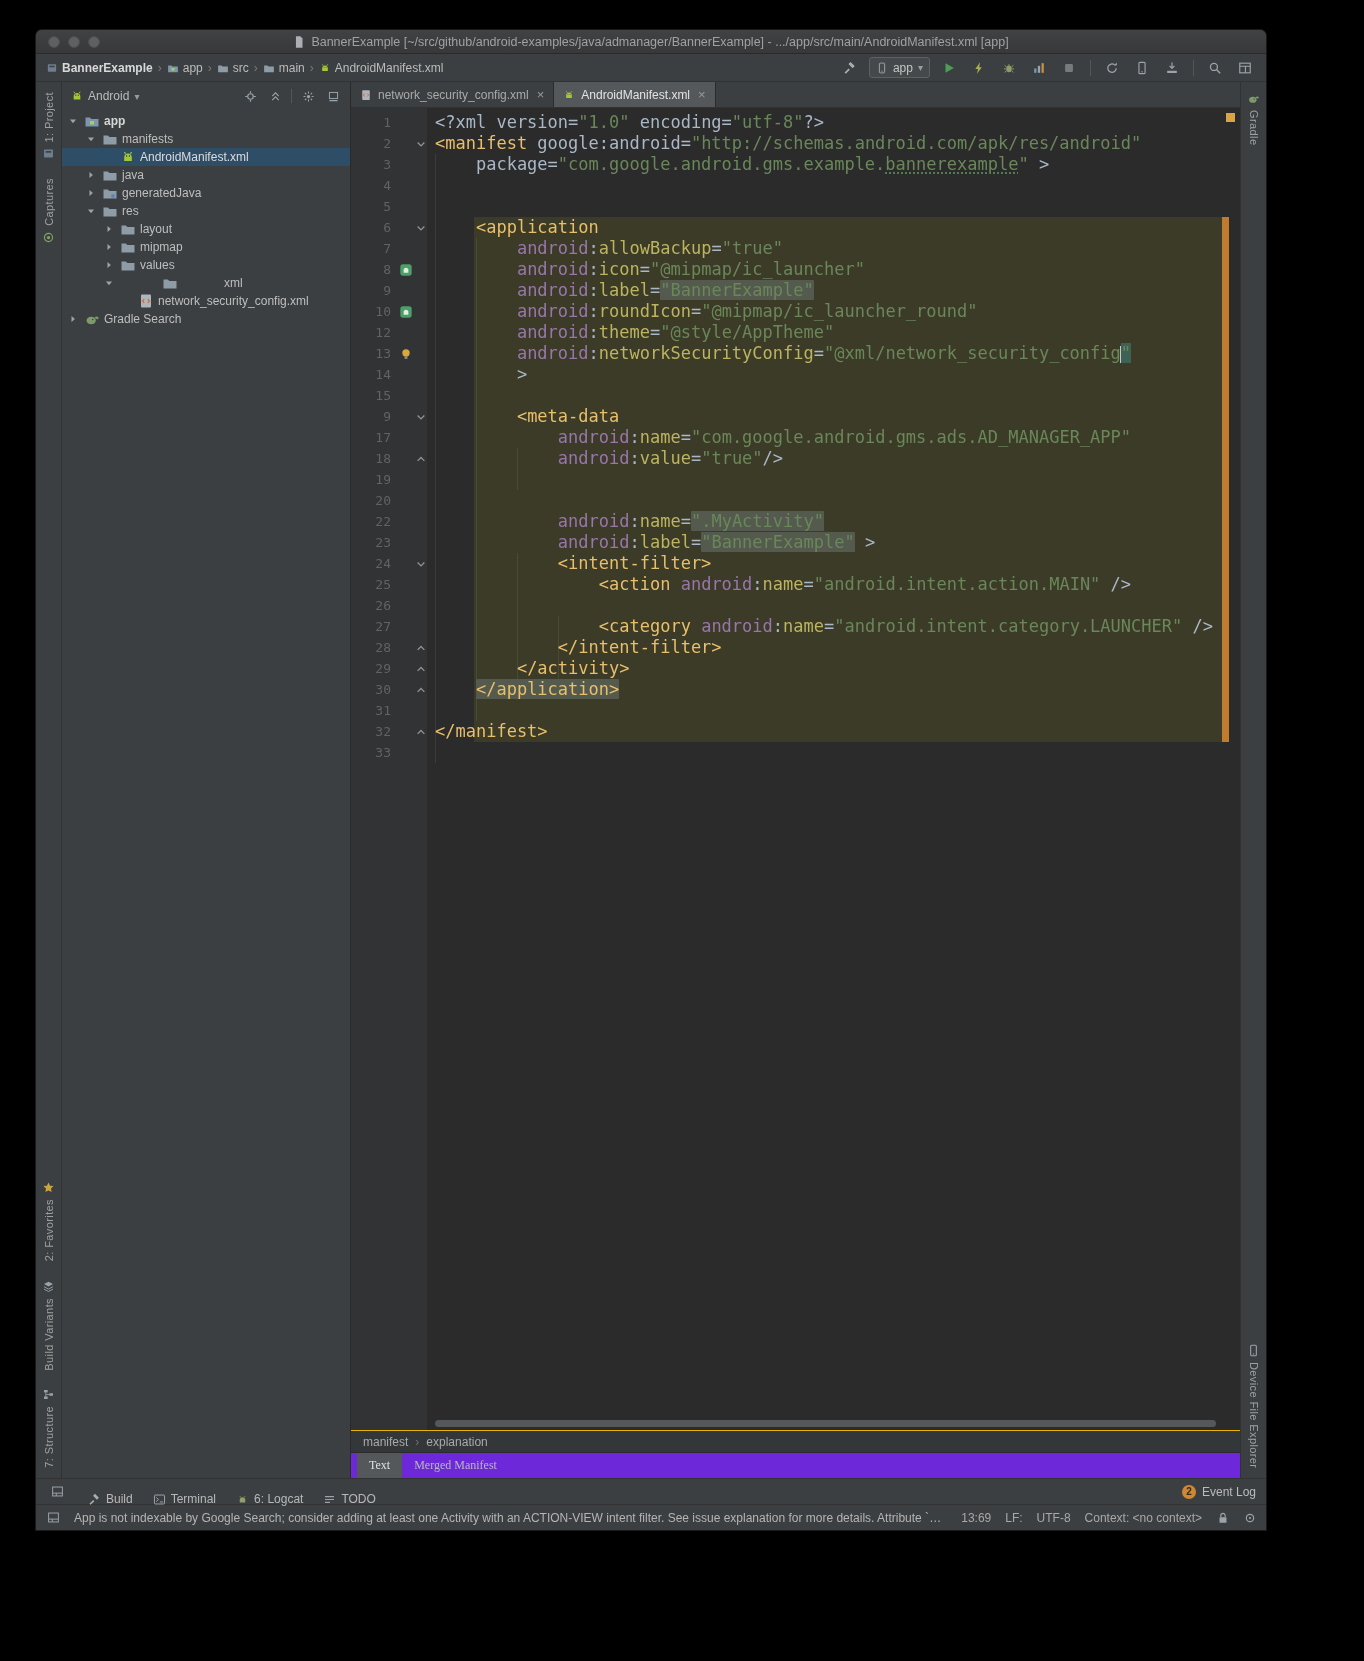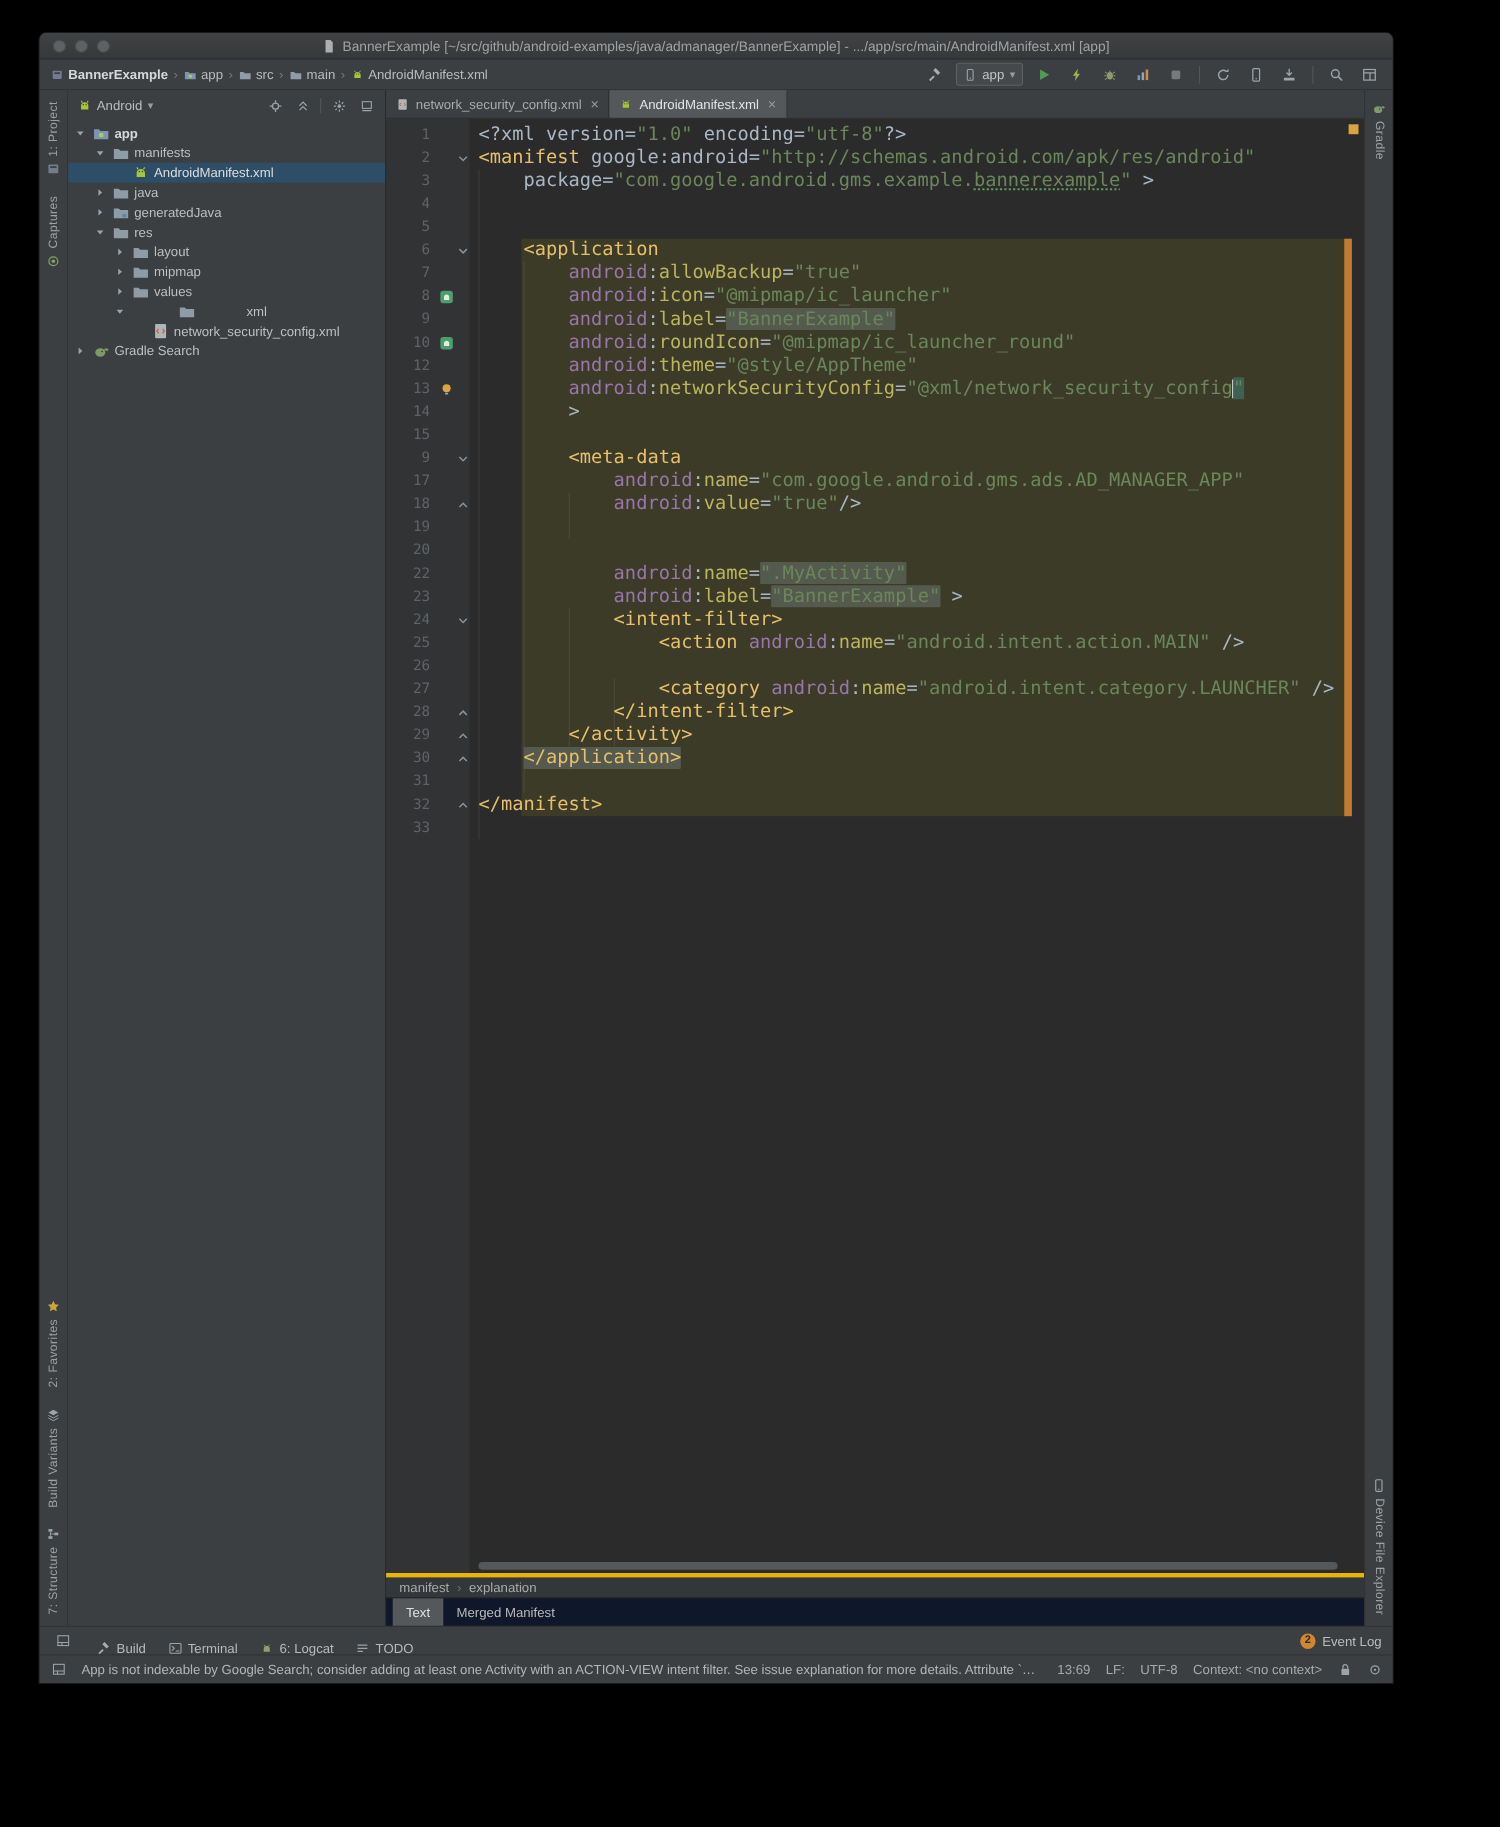--- a/index.html
+++ b/index.html
@@ -75,30 +75,30 @@
   .gcell{width:18px;flex:none;display:flex;align-items:center;justify-content:center;}
   .fcell{width:12px;flex:none;display:flex;align-items:center;justify-content:center;}
   .code{white-space:pre;font-family:"DejaVu Sans Mono",monospace;font-size:17px;line-height:21px;padding-left:8px;}
   .tok.w{color:#A9B7C6}.tok.t{color:#E8BF6A}.tok.p{color:#9876AA}
   .tok.a{color:#BCB45F}.tok.g{color:#6A8759}
   .tok.hl{background:#545A4E;border-radius:1px;}
   .tok.quotehl{background:#3E6156;}
   .tok.typo{text-decoration-line:underline;text-decoration-style:dotted;text-decoration-color:#5C9C5C;text-underline-offset:3px;}
   .caret{display:inline-block;width:2px;height:17px;background:#c8c8c8;vertical-align:middle;margin:0 -1px;}
   .hscroll{position:absolute;left:84px;right:24px;bottom:3px;height:7px;background:#55585A;border-radius:4px;z-index:3;}
-  .crumbs{height:22px;background:#34373A;border-top:4px solid #eab308;display:flex;align-items:center;gap:7px;
+  .crumbs{height:22px;background:#34373A;border-top:1px solid #eab308;display:flex;align-items:center;gap:7px;
           padding:0 12px;color:#a9a9a9;}
   .crumbs .csep{color:#6f6f6f;}
-  .viewtabs{height:26px;background:#0f172a;border-top:1px solid #2b2b2b;display:flex;align-items:stretch;padding-left:6px;}
+  .viewtabs{height:26px;background:#6d28d9;border-top:1px solid #2b2b2b;display:flex;align-items:stretch;padding-left:6px;font-family:Liberation Serif, serif;}
   .vtab{display:flex;align-items:center;padding:0 12px;color:#b9b9b9;}
   .vtab.active{background:#54585a;color:#e0e0e0;}
   
   .bottombar{height:26px;background:#3C3F41;border-top:1px solid #323232;display:flex;align-items:center;
              gap:20px;padding:0 10px;}
-  .bbitem{display:flex;align-items:flex-start;gap:5px;color:#b8b8b8;margin-top:15px;}
+  .bbitem{display:flex;align-items:flex-end;gap:5px;color:#b8b8b8;margin-top:15px;}
   .eventlog{margin-left:auto;display:flex;align-items:center;gap:6px;}
   .badge{width:14px;height:14px;border-radius:7px;background:#D1872F;color:#2b2b2b;font-size:10px;font-weight:bold;
          display:flex;align-items:center;justify-content:center;}
   .statusbar{height:26px;background:#3C3F41;border-top:1px solid #323232;display:flex;align-items:center;
              gap:14px;padding:0 10px;color:#a8a8a8;}
   .smsg{flex:1;min-width:0;white-space:nowrap;overflow:hidden;text-overflow:ellipsis;color:#b4b4b4;}
   .sitem{white-space:nowrap;}
   
   .icn{display:inline-flex;width:14px;height:14px;flex:none;align-items:center;justify-content:center;}
   .icn svg{width:100%;height:100%;}

